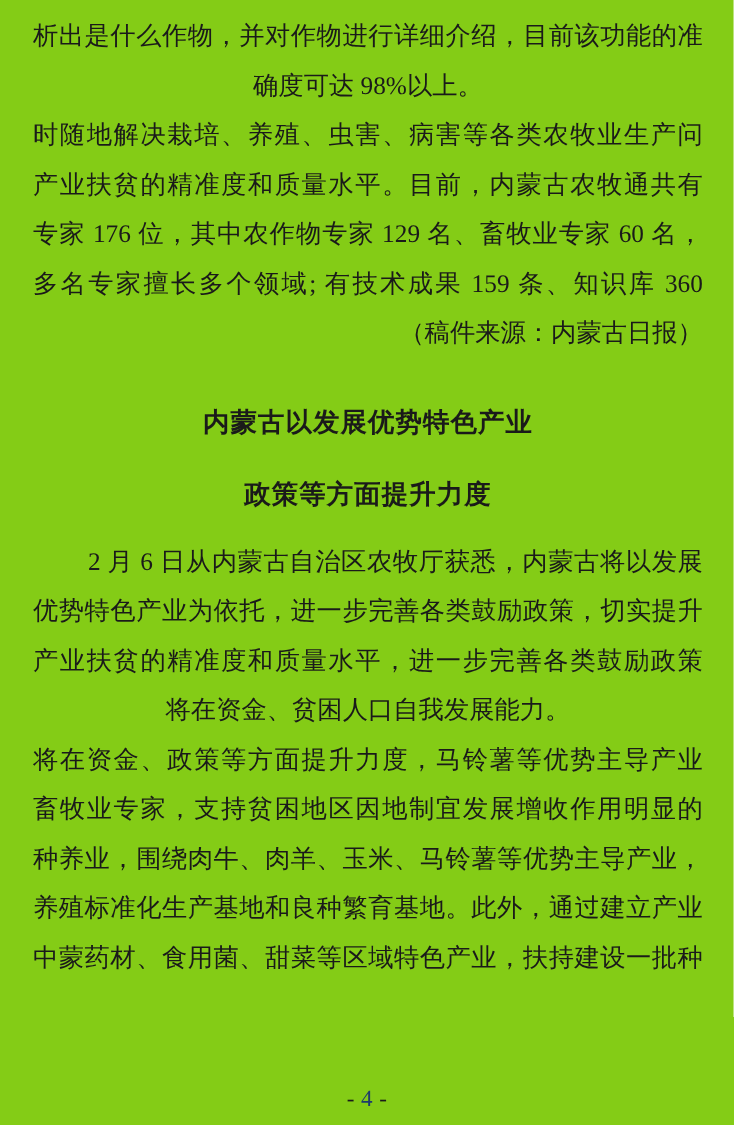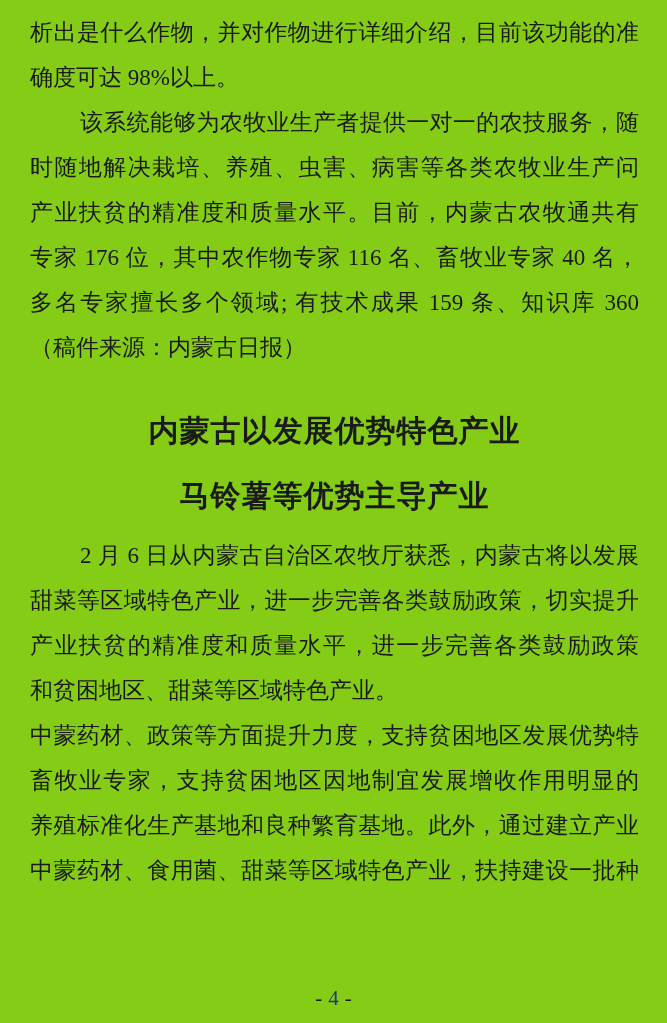--- a/index.html
+++ b/index.html
@@ -16,31 +16,31 @@
     position: absolute;
     left: 30px;
     right: 28px;
     top: 10px;
   }
   .line {
     font-size: 23px;
     line-height: 45px;
     height: 45px;
     overflow: hidden;
-    text-align: left;
+    text-align: center;
   }
   .justify {
     text-align: justify;
     text-align-last: justify;
   }
   .indent { text-indent: 50px; }
-  .right { text-align: left; }
+  .right { text-align: right; }
   .title-block { margin-top: 28px; margin-bottom: 5px; }
   .title-line {
-    font-size: 30px;
+    font-size: 24px;
     font-weight: bold;
     text-align: center;
     line-height: 65px;
     height: 65px;
     letter-spacing: 1px;
   }
   .footer {
     position: absolute;
     bottom: 12px;
     left: 0;
@@ -56,44 +56,44 @@
 
 <div class="page">
   <div class="content">
 
     <div>
       <div class="line justify">析出是什么作物，并对作物进行详细介绍，目前该功能的准</div>
       <div class="line">确度可达 98%以上。</div>
     </div>
 
     <div>
-      <div class="line justify indent">该系统能够为农牧业生产者提供一对一的农技服务，随</div>
       <div class="line justify">时随地解决栽培、养殖、虫害、病害等各类农牧业生产问题，</div>
       <div class="line justify">产业扶贫的精准度和质量水平。目前，内蒙古农牧通共有</div>
-      <div class="line justify">专家 176 位，其中农作物专家 116 名、畜牧业专家 40 名，</div>
+      <div class="line justify">专家 176 位，其中农作物专家 129 名、畜牧业专家 60 名，</div>
       <div class="line justify">多名专家擅长多个领域; 有技术成果 159 条、知识库 360 条。</div>
     </div>
 
     <div class="line right">（稿件来源：内蒙古日报）</div>
 
     <div class="title-block">
       <div class="title-line">内蒙古以发展优势特色产业</div>
-      <div class="title-line">马铃薯等优势主导产业</div>
+      <div class="title-line">政策等方面提升力度</div>
     </div>
 
     <div>
       <div class="line justify indent">2 月 6 日从内蒙古自治区农牧厅获悉，内蒙古将以发展</div>
-      <div class="line justify">甜菜等区域特色产业，进一步完善各类鼓励政策，切实提升</div>
+      <div class="line justify">优势特色产业为依托，进一步完善各类鼓励政策，切实提升</div>
       <div class="line justify">产业扶贫的精准度和质量水平，进一步完善各类鼓励政策</div>
-      <div class="line">和贫困地区、甜菜等区域特色产业。</div>
+      <div class="line">将在资金、贫困人口自我发展能力。</div>
     </div>
 
     <div>
-      <div class="line justify">中蒙药材、政策等方面提升力度，支持贫困地区发展优势特</div>
+      <div class="line justify">将在资金、政策等方面提升力度，马铃薯等优势主导产业</div>
       <div class="line justify">畜牧业专家，支持贫困地区因地制宜发展增收作用明显的</div>
+      <div class="line justify">种养业，围绕肉牛、肉羊、玉米、马铃薯等优势主导产业，</div>
       <div class="line justify">养殖标准化生产基地和良种繁育基地。此外，通过建立产业</div>
       <div class="line justify">中蒙药材、食用菌、甜菜等区域特色产业，扶持建设一批种</div>
     </div>
 
   </div>
 
   <div class="footer">
     <span>-</span><span class="digit">4</span><span>-</span>
   </div>
 </div>

